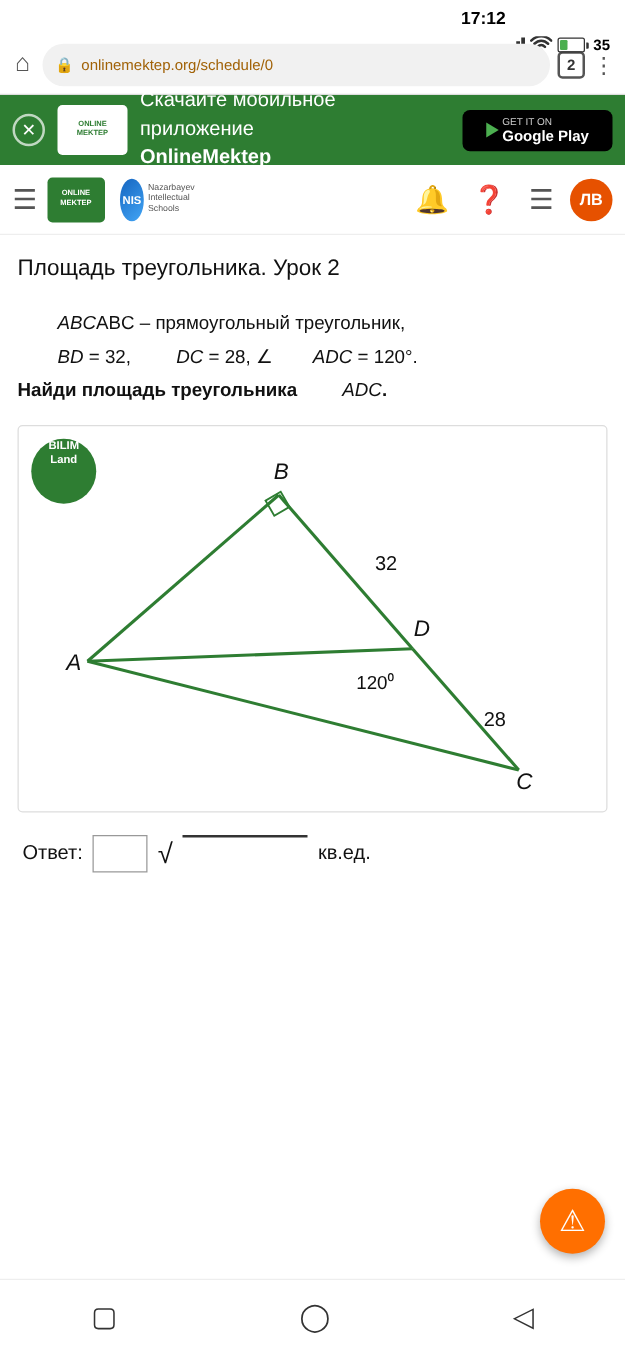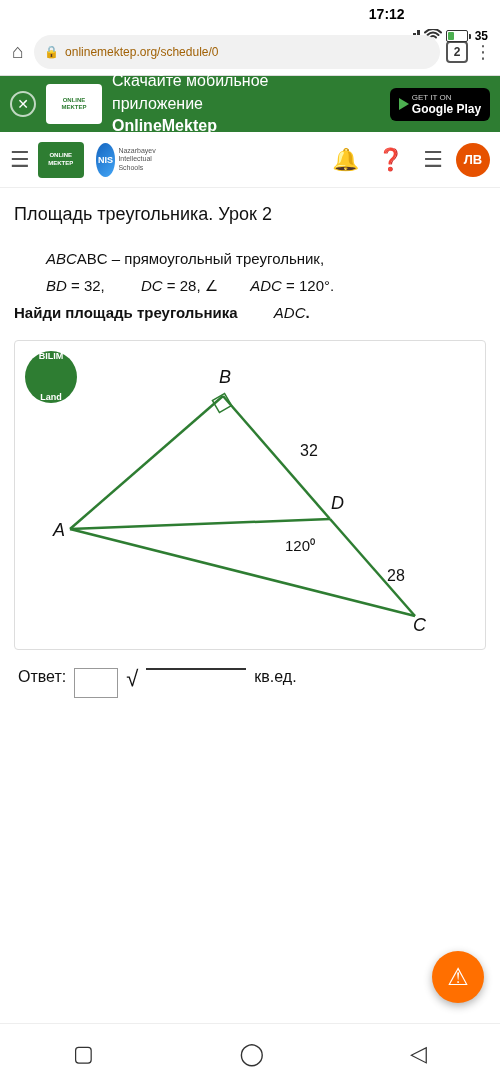--- a/index.html
+++ b/index.html
@@ -120,21 +120,21 @@
     }
     .google-play-btn {
       background: #000;
       border-radius: 6px;
       padding: 5px 8px;
       display: flex;
       flex-direction: column;
       align-items: center;
       justify-content: center;
       flex-shrink: 0;
-      width: 100px;
+      width: 120px;
       margin-left: 46px;
     }
     .gp-top-row {
       display: flex;
       align-items: center;
       gap: 3px;
     }
     .gp-triangle {
       width: 0;
       height: 0;
@@ -233,31 +233,32 @@
       position: absolute;
       top: 10px;
       left: 10px;
       width: 52px;
       height: 52px;
       border-radius: 50%;
       background: #2e7d32;
       display: flex;
       flex-direction: column;
       align-items: center;
-      justify-content: space-between;
+      justify-content: flex-start;
       color: #fff;
       font-size: 9px;
       font-weight: bold;
       text-align: center;
       line-height: 1.2;
     }
 
     
     .answer-row {
       display: flex;
+      align-items: center;
       gap: 8px;
       font-size: 16px;
       color: #111;
       margin-bottom: 8px;
       padding: 0 4px;
     }
     .answer-box {
       border: 1px solid #999;
       width: 44px;
       height: 30px;

